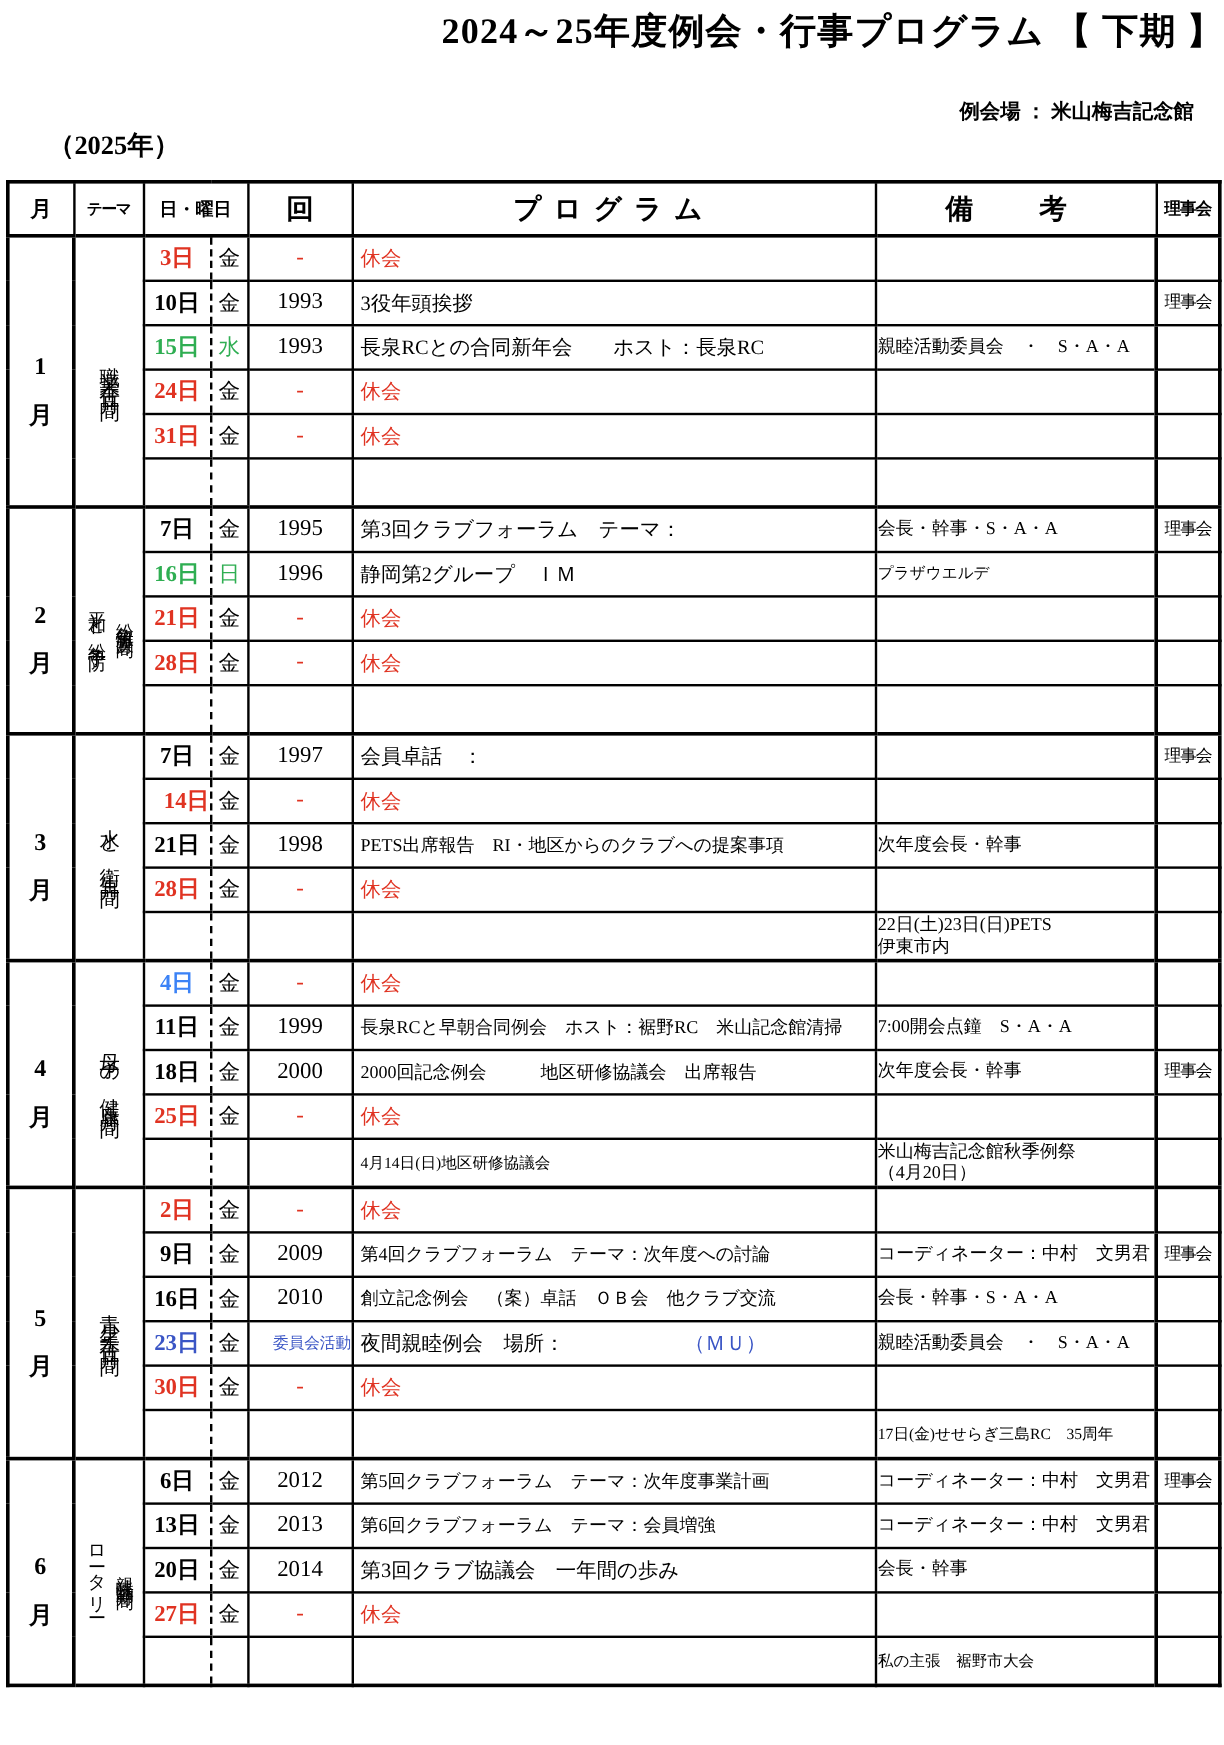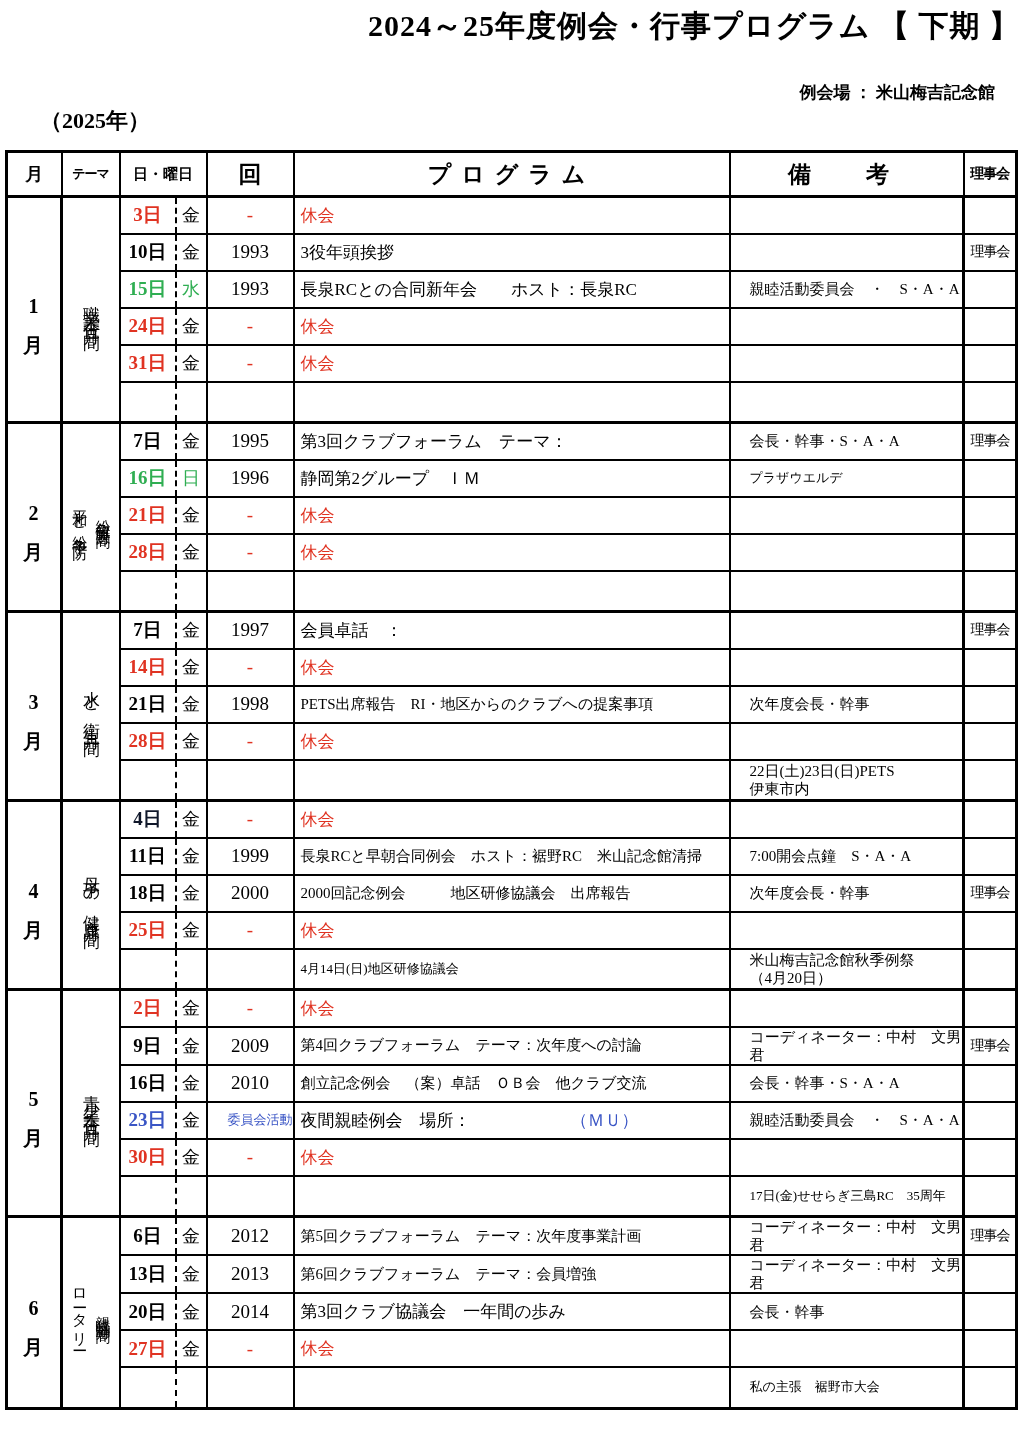--- a/index.html
+++ b/index.html
@@ -30,21 +30,21 @@
   tr.note-row { height: 41px; }
   tr.month-start td { border-top: 3px solid #000; }
 
   td.cell-month { border-right: 3px solid #000; text-align: center; }
   td.cell-theme { text-align: center; }
   td.cell-date { border-right: 2px dashed #000; text-align: center;
     font-size: 19px; font-weight: bold; }
   td.cell-day { border-left: none; text-align: center; font-size: 18px; }
   td.cell-session { text-align: center; font-size: 19px; }
   td.cell-program { font-size: 17px; padding-left: 6px; white-space: nowrap; }
-  td.cell-remarks { font-size: 15px; padding-left: 19px; white-space: pre-line; line-height: 1.2; }
+  td.cell-remarks { font-size: 15px; padding-left: 1px; white-space: pre-line; line-height: 1.2; }
   td.cell-board { border-left: 3px solid #000; text-align: center; font-size: 14px; letter-spacing: -1px; }
 
   .vtext { writing-mode: vertical-rl; text-orientation: upright; margin: 0 auto; }
   .month-text { font-size: 20px; letter-spacing: 4px; font-weight: bold; }
   .theme-text { font-size: 17px; letter-spacing: 6px; white-space: pre-line; line-height: 1.55; }
   .theme-2col { font-size: 15px; letter-spacing: 3px; }
 
   .size-mid   { font-size: 15px !important; }
   .size-small { font-size: 13px !important; }
   .program2 { margin-left: 100px; }
@@ -193,21 +193,21 @@
             <div class="vtext theme-text">水と衛生月間</div>
           </td>
           <td class="cell-date">7日</td>
           <td class="cell-day">金</td>
           <td class="cell-session">1997</td>
           <td class="cell-program"><span>会員卓話　：</span></td>
           <td class="cell-remarks"></td>
           <td class="cell-board">理事会</td>
         </tr>
         <tr class="data-row">
-          <td class="cell-date" style="color: rgb(224, 51, 34);">14日</td>
+          <td class="cell-date" style="color: rgb(224, 51, 34); text-align: right;">14日</td>
           <td class="cell-day">金</td>
           <td class="cell-session" style="color: rgb(224, 51, 34);">-</td>
           <td class="cell-program" style="color: rgb(224, 51, 34);"><span>休会</span></td>
           <td class="cell-remarks"></td>
           <td class="cell-board"></td>
         </tr>
         <tr class="data-row">
           <td class="cell-date">21日</td>
           <td class="cell-day">金</td>
           <td class="cell-session">1998</td>
@@ -232,21 +232,21 @@
 伊東市内</td>
           <td class="cell-board"></td>
         </tr>
         <tr class="data-row month-start">
           <td class="cell-month" rowspan="5">
             <div class="vtext month-text">4月</div>
           </td>
           <td class="cell-theme" rowspan="5">
             <div class="vtext theme-text">母子の健康月間</div>
           </td>
-          <td class="cell-date" style="color: #0f172a;">4日</td>
+          <td class="cell-date" style="color: #3b82f6;">4日</td>
           <td class="cell-day">金</td>
           <td class="cell-session" style="color: rgb(224, 51, 34);">-</td>
           <td class="cell-program" style="color: rgb(224, 51, 34);"><span>休会</span></td>
           <td class="cell-remarks"></td>
           <td class="cell-board"></td>
         </tr>
         <tr class="data-row">
           <td class="cell-date">11日</td>
           <td class="cell-day">金</td>
           <td class="cell-session">1999</td>

